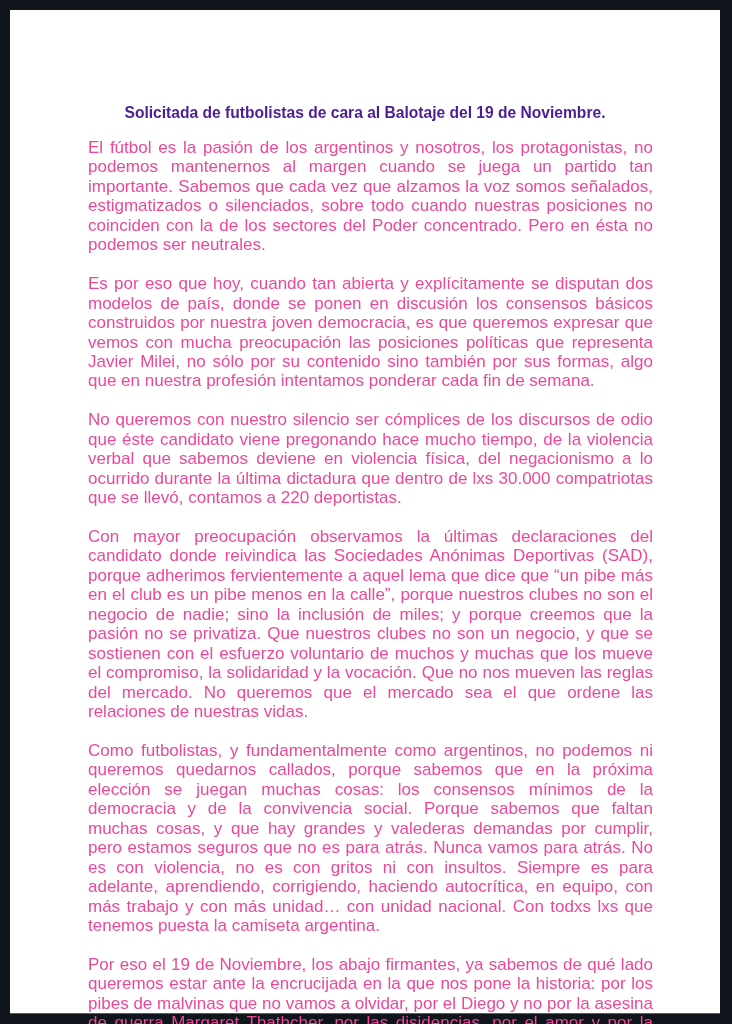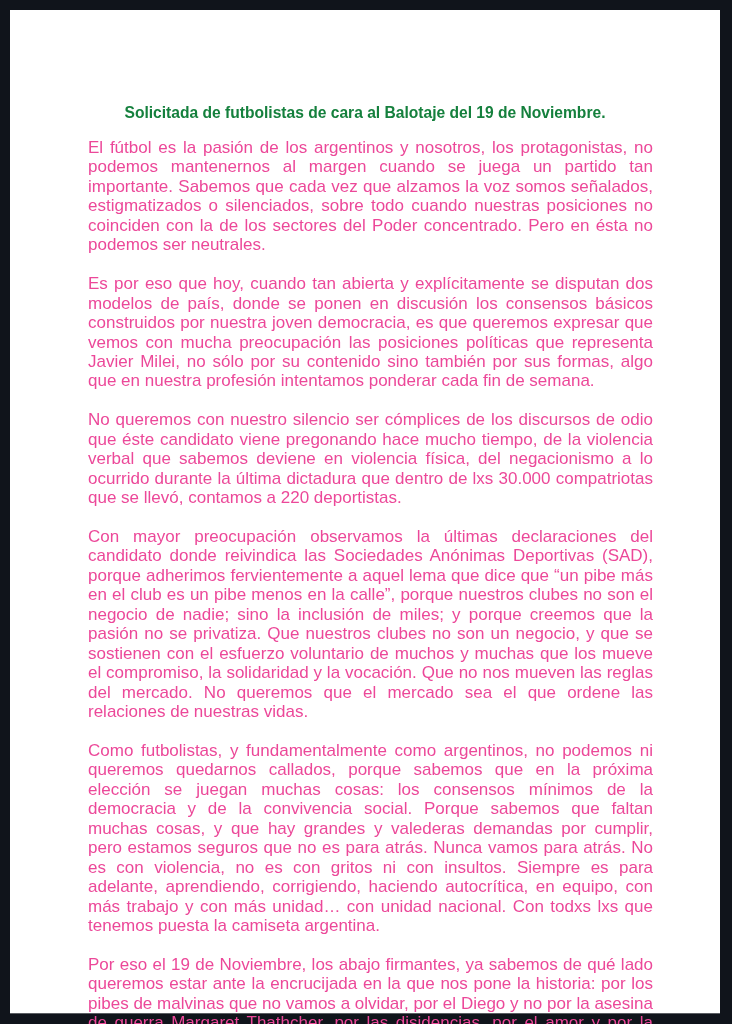--- a/index.html
+++ b/index.html
@@ -25,21 +25,21 @@
   }
   .title {
     position: absolute;
     left: 0;
     top: 93px;
     width: 100%;
     text-align: center;
     font-weight: bold;
     font-size: 15.6px;
     line-height: 20px;
-    color: #15803d;
+    color: #4c1d95;
     margin: 0;
   }
   .body {
     position: absolute;
     left: 78px;
     top: 128px;
     width: 565px;
     color: #ec4899;
     font-size: 17px;
     line-height: 19.45px;

